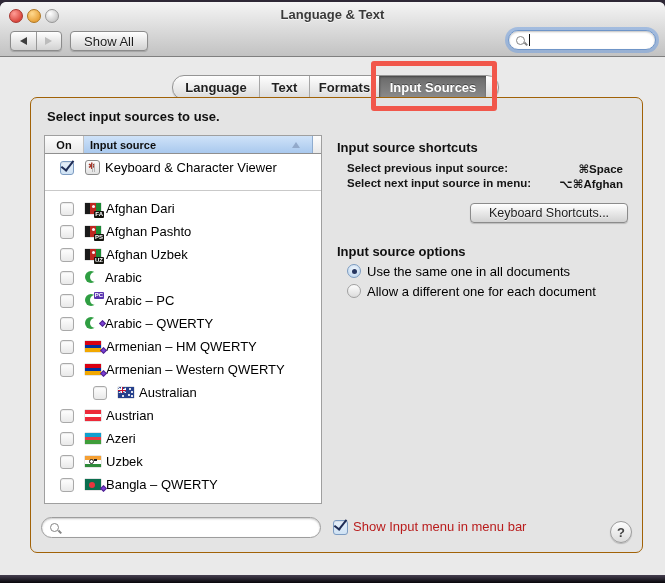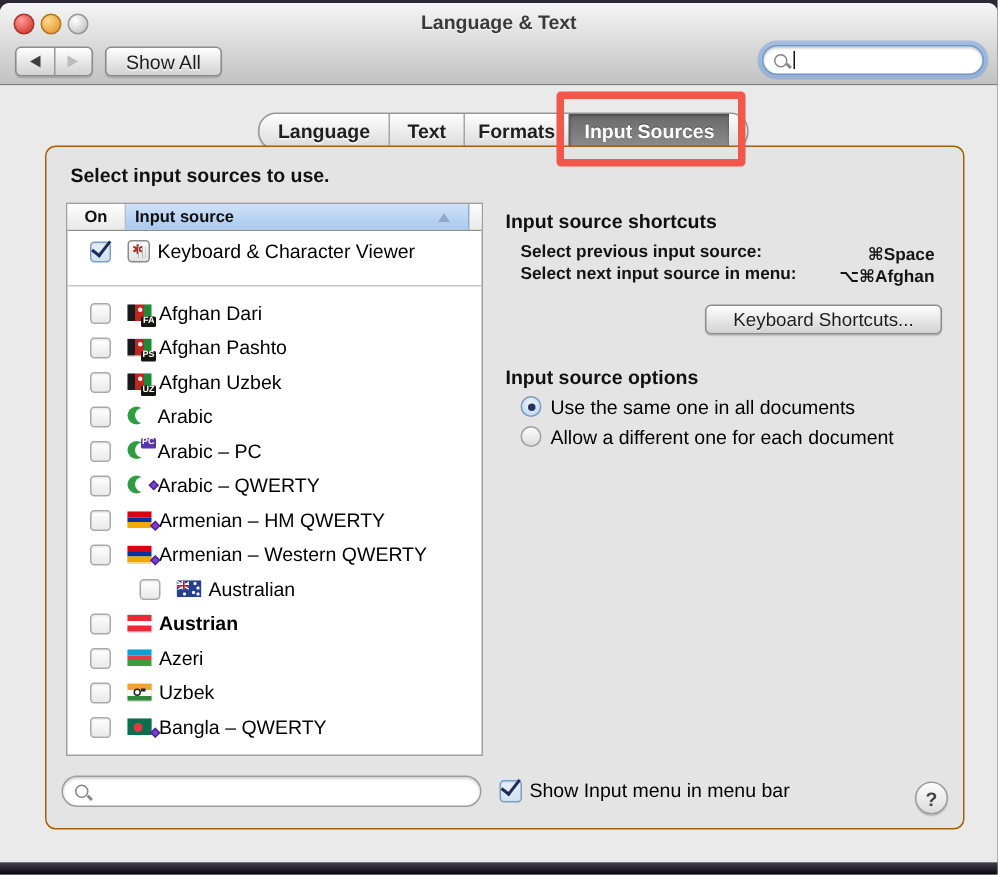--- a/index.html
+++ b/index.html
@@ -69,21 +69,21 @@
   .short-row .val{font-weight:700;}
   .kbbtn{position:absolute;left:439px;top:105px;width:158px;height:20px;display:flex;align-items:center;justify-content:center;font-size:12.5px;box-sizing:border-box;}
   .radio-row{position:absolute;left:316px;display:flex;align-items:center;gap:6px;font-size:13px;color:#000;height:16px;white-space:nowrap;}
   .radio{width:14px;height:14px;border-radius:50%;flex:none;position:relative;box-sizing:border-box;}
   .radio.sel{background:radial-gradient(circle at 50% 35%,#eef5fc,#b9d3ee);border:1px solid #7d9cc0;}
   .radio.unsel{background:linear-gradient(#fdfdfd,#dcdcdc);border:1px solid #a0a0a0;}
   .radio .dot{position:absolute;left:4px;top:4px;width:5px;height:5px;border-radius:50%;background:#26355f;}
 
   
   .fsearch{position:absolute;left:10px;top:419px;width:280px;height:21px;border-radius:11px;background:#fff;border:1px solid #9d9d9d;box-shadow:inset 0 1px 2px rgba(0,0,0,.22);display:flex;align-items:center;padding-left:8px;box-sizing:border-box;}
-  .fcb-row{position:absolute;left:302px;top:421px;display:flex;align-items:flex-start;gap:5px;font-size:13px;color:#000000;white-space:nowrap;}
+  .fcb-row{position:absolute;left:302px;top:421px;display:flex;align-items:flex-start;gap:5px;font-size:13px;color:#b91c1c;white-space:nowrap;}
   .fcb{width:13px;height:13px;margin-top:1px;}
   .helpbtn{position:absolute;left:579px;top:423px;width:22px;height:22px;border-radius:50%;background:linear-gradient(#fdfdfd,#dcdcdc);border:1px solid #9c9c9c;box-shadow:0 1px 1px rgba(0,0,0,.2);display:flex;align-items:center;justify-content:center;font-size:13px;font-weight:700;color:#444;box-sizing:border-box;}
 </style>
 </head>
 <body>
 
 <div class="window">
   <div class="chrome">
     <span class="tl tl-close"></span>
     <span class="tl tl-min"></span>
@@ -219,21 +219,21 @@
                   <span style="position: absolute; left: 3.6px; top: 0px; width: 0.8px; height: 6px; background: rgb(200, 16, 46);"></span>
                 </span>
                 <span style="position: absolute; left: 11px; top: 1px; width: 1.5px; height: 1.5px; border-radius: 50%; background: rgb(255, 255, 255);"></span>
                 <span style="position: absolute; left: 13px; top: 4px; width: 1.5px; height: 1.5px; border-radius: 50%; background: rgb(255, 255, 255);"></span>
                 <span style="position: absolute; left: 10px; top: 7px; width: 1.5px; height: 1.5px; border-radius: 50%; background: rgb(255, 255, 255);"></span>
                 <span style="position: absolute; left: 13px; top: 8px; width: 1.5px; height: 1.5px; border-radius: 50%; background: rgb(255, 255, 255);"></span>
                 <span style="position: absolute; left: 4px; top: 8px; width: 1.5px; height: 1.5px; border-radius: 50%; background: rgb(255, 255, 255);"></span>
               </span>
               <span class="lbl">Australian</span>
             </div>
-            <div class="row" style="top: 250px; font-weight: bold;">
+            <div class="row" style="top: 250px;">
               <span class="cb"></span>
               <span class="icn flag">
                 <span style="display: block; width: 100%; height: 33.4%; background: rgb(237, 41, 57);"></span>
                 <span style="display: block; width: 100%; height: 33.4%; background: rgb(255, 255, 255);"></span>
                 <span style="display: block; width: 100%; height: 33.4%; background: rgb(237, 41, 57);"></span>
               </span>
               <span class="lbl">Austrian</span>
             </div>
             <div class="row" style="top: 273px;">
               <span class="cb"></span>

